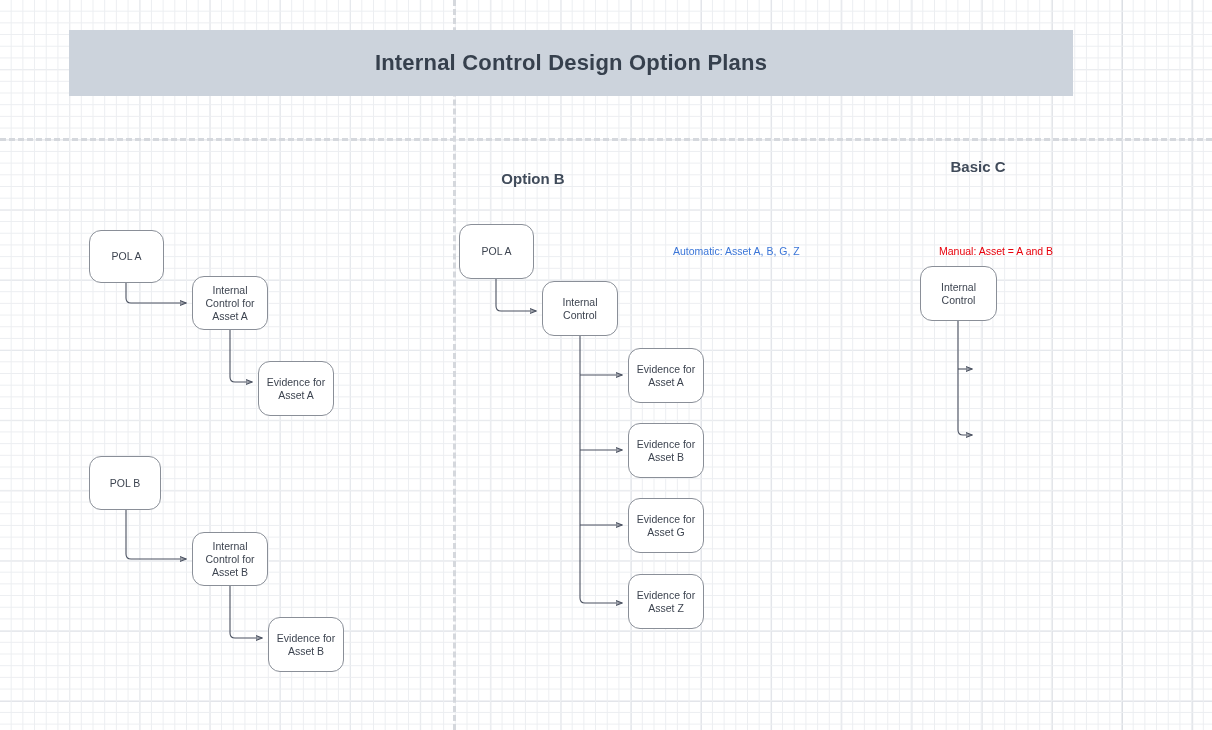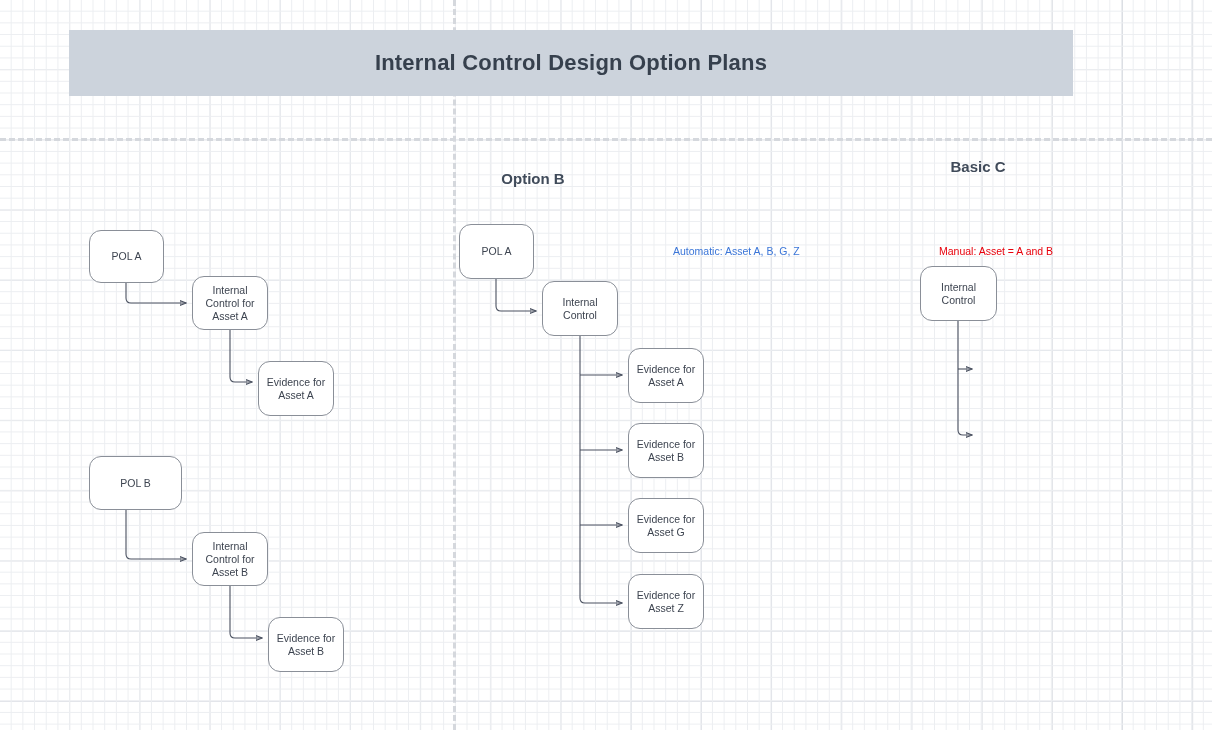--- a/index.html
+++ b/index.html
@@ -90,21 +90,21 @@
   <div class="annot" style="left:630px;top:245px;color:#3b76d8;margin-left:43px;">Automatic: Asset A, B, G, Z</div>
   <div class="annot" style="left:939px;top:245px;color:#e8000b;">Manual: Asset = A and B</div>
 
   <div class="node" style="left:89px;top:230px;width:75px;height:53px;">POL A</div>
   <div class="node" style="left:192px;top:276px;width:76px;height:54px;">Internal
 Control for
 Asset A</div>
   <div class="node" style="left:258px;top:361px;width:76px;height:55px;">Evidence for
 Asset A</div>
 
-  <div class="node" style="left:89px;top:456px;width:93px;height:54px;">POL B</div>
+  <div class="node" style="left:89px;top:456px;width:72px;height:54px;">POL B</div>
   <div class="node" style="left:192px;top:532px;width:76px;height:54px;">Internal
 Control for
 Asset B</div>
   <div class="node" style="left:268px;top:617px;width:76px;height:55px;">Evidence for
 Asset B</div>
 
   <div class="node" style="left:459px;top:224px;width:75px;height:55px;">POL A</div>
   <div class="node" style="left:542px;top:281px;width:76px;height:55px;">Internal
 Control</div>
   <div class="node" style="left:628px;top:348px;width:76px;height:55px;">Evidence for

